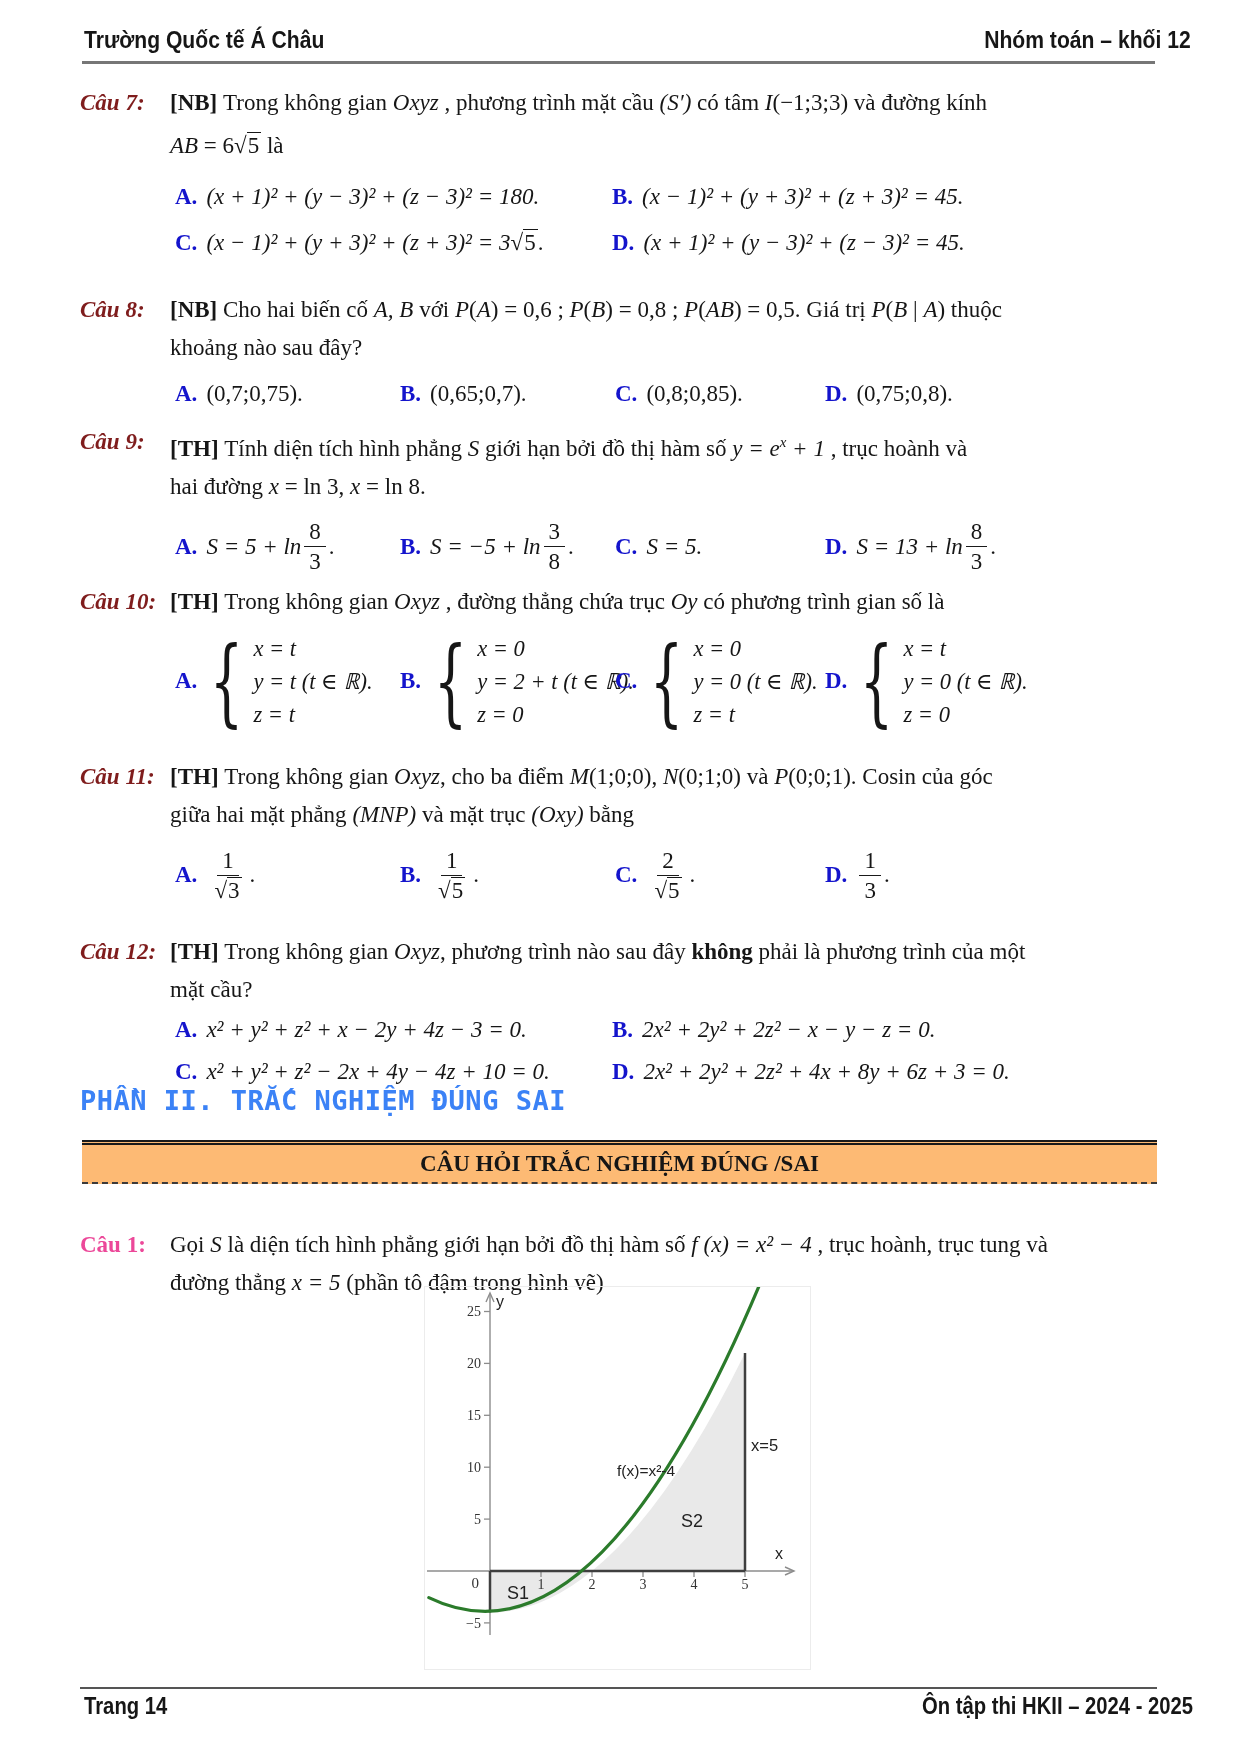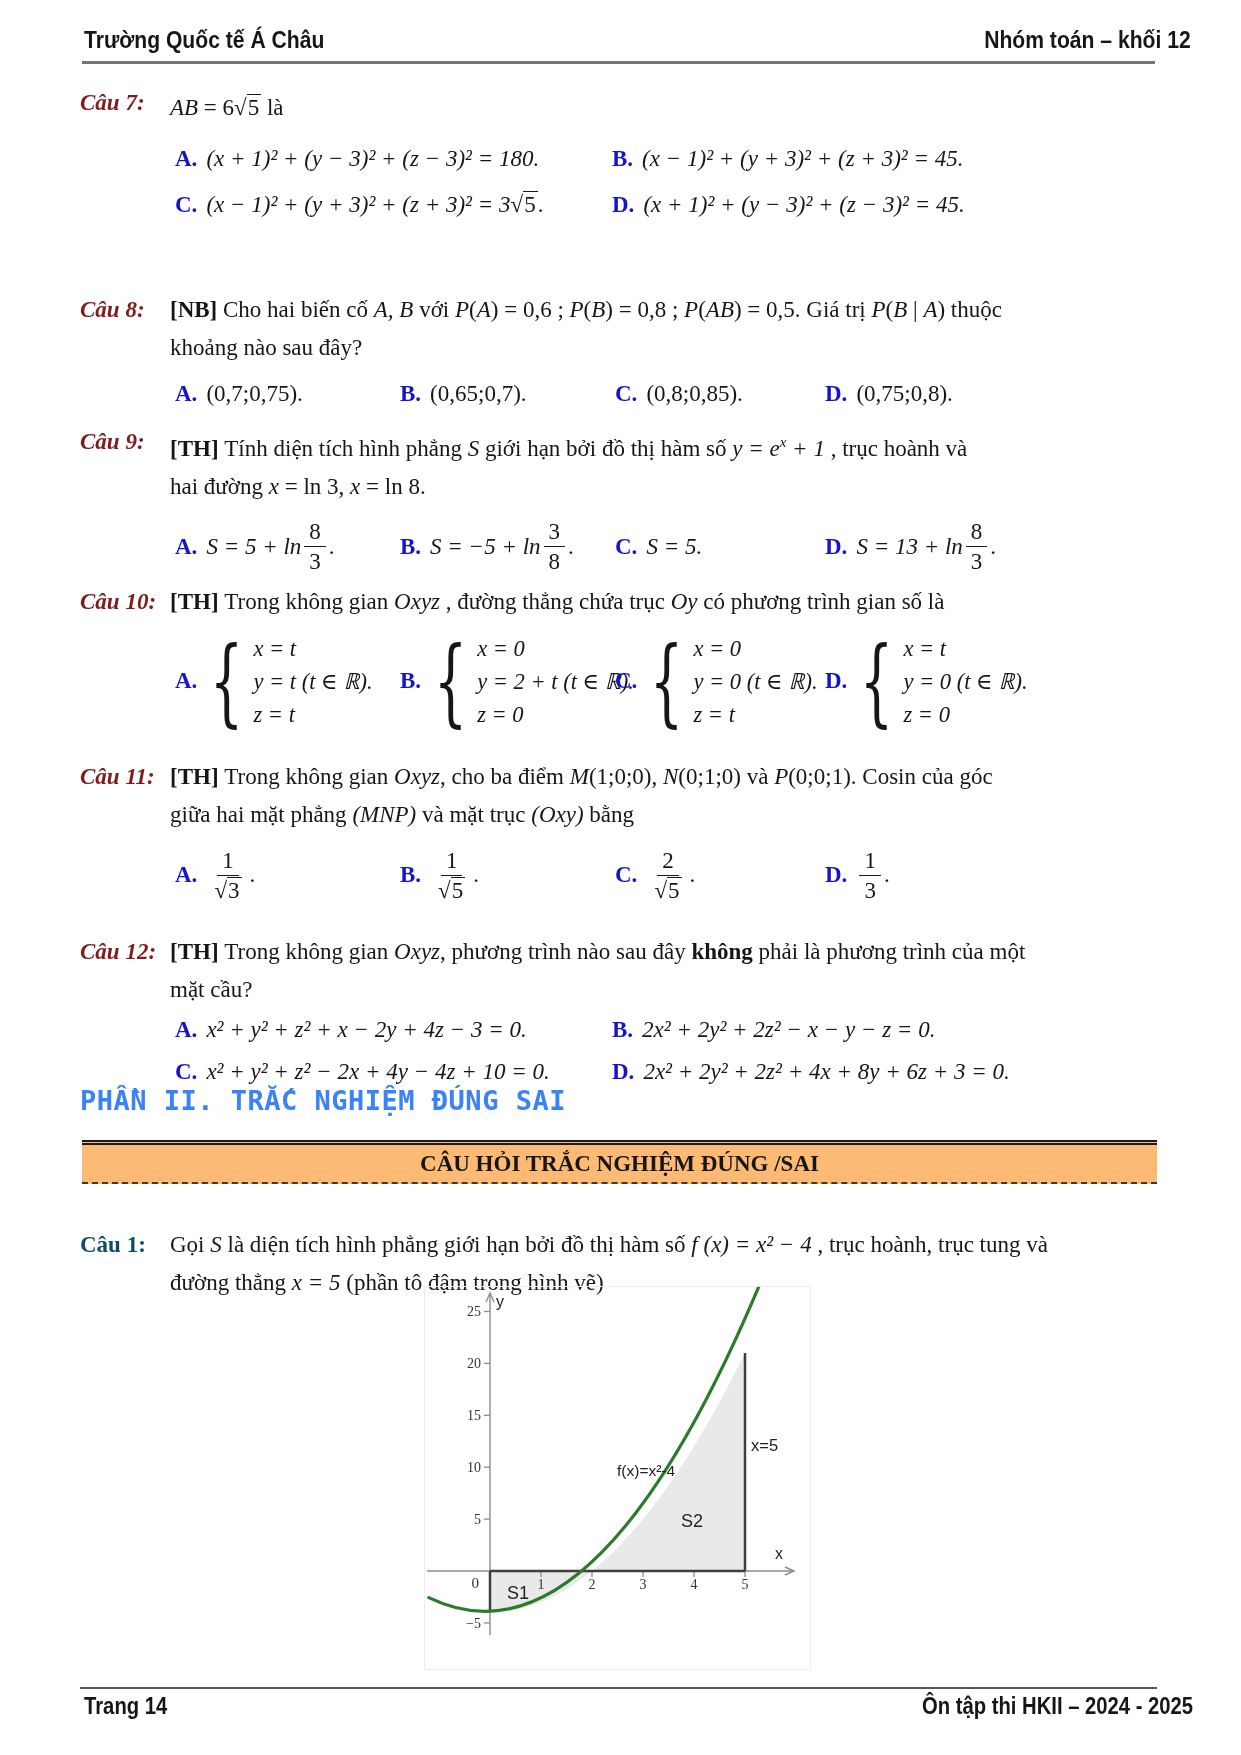--- a/index.html
+++ b/index.html
@@ -14,21 +14,21 @@
   .hdr-right{right:86px;top:26px;transform:scaleX(.88);transform-origin:right center;}
   .hdr-line{position:absolute;left:82px;width:1073px;top:61px;height:3px;background:#767676;}
   .ftr-line{position:absolute;left:80px;width:1077px;top:1687px;height:2px;background:#555555;}
   .ftr-left{left:84px;top:1693px;font-size:23px;transform:scaleX(.88);transform-origin:left center;}
   .ftr-right{right:84px;top:1693px;font-size:23px;transform:scaleX(.88);transform-origin:right center;}
 
   
   .question{position:absolute;left:80px;width:1090px;}
   .qlabel{position:absolute;left:0;top:0;width:90px;font-weight:bold;font-size:23px;line-height:38px;white-space:nowrap;}
   .blue{color:#7f1d1d;font-style:italic;}
-  .red{color:#0c4a6e;}
+  .red{color:#ec4899;}
   .qbody{margin-left:90px;}
   .qline{font-size:23px;line-height:38px;white-space:nowrap;}
   .mi{font-style:italic;}
   .bd{font-weight:bold;}
   .sp{font-size:15px;}
   .sqrt{white-space:nowrap;}
   .rad{border-top:1.5px solid currentColor;padding:0 2px 0 1px;}
   .frac{display:inline-flex;flex-direction:column;align-items:center;vertical-align:middle;margin:0 3px;}
   .frac .num{padding:0 5px;border-bottom:1.5px solid #1a1a1a;line-height:29px;}
   .frac .den{padding:0 5px;line-height:29px;}
@@ -66,20 +66,21 @@
 
 <div class="page">
 
   <div class="hdr-left">Trường Quốc tế Á Châu</div>
   <div class="hdr-right">Nhóm toán – khối 12</div>
   <div class="hdr-line"></div>
 
   <div class="question" style="top:84px">
     <span class="qlabel blue">Câu 7:</span>
     <div class="qbody">
+      <div class="qline"><span class="bd">[NB] </span><span>Trong không gian </span><span class="mi">Oxyz</span><span> , phương trình mặt cầu </span><span class="mi">(S′)</span><span> có tâm </span><span class="mi">I</span><span>(−1;3;3) và đường kính</span></div>
       <div class="qline" style="line-height:48px"><span class="mi">AB</span><span> = 6</span><span class="sqrt">√<span class="rad">5</span></span><span> là</span></div>
       <div class="opts cols2">
         <div class="opt">
             <span class="ok">A.</span>
             <span class="oseg">
               <span class="mi">(x + 1)² + (y − 3)² + (z − 3)² = 180.</span>
             </span>
           </div>
         <div class="opt">
             <span class="ok">B.</span>

